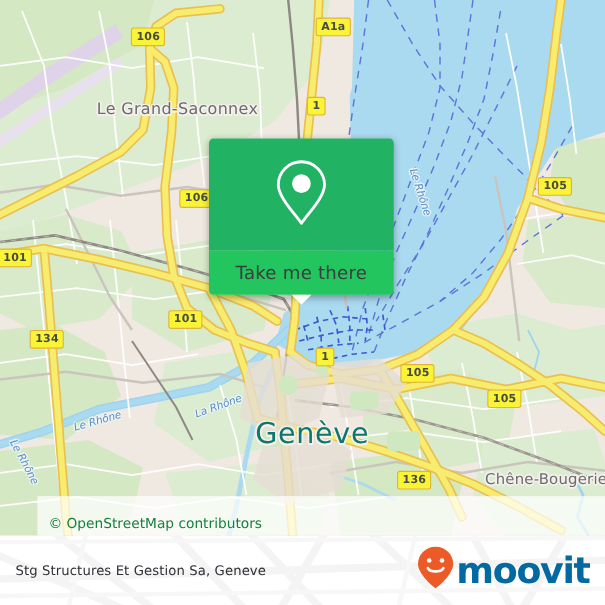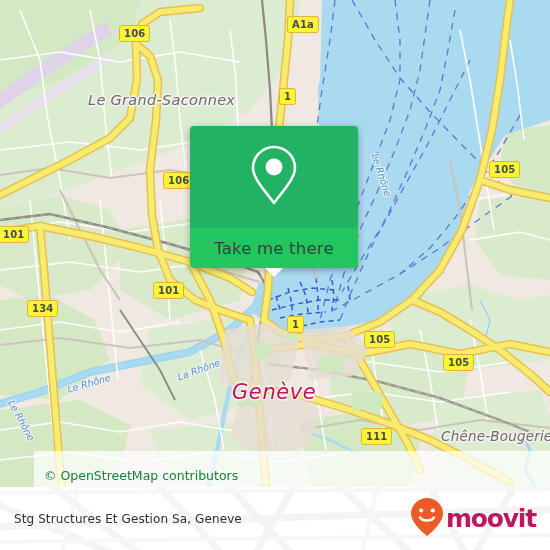--- a/index.html
+++ b/index.html
@@ -21,23 +21,22 @@
   
   .mlabel{
     position:absolute;
     color:#6b6b70;
     font-family:"DejaVu Sans", sans-serif;
     white-space:nowrap;
     text-shadow:
        1.6px 0 #f4f0ea, -1.6px 0 #f4f0ea, 0 1.6px #f4f0ea, 0 -1.6px #f4f0ea,
        1.1px 1.1px #f4f0ea, -1.1px 1.1px #f4f0ea, 1.1px -1.1px #f4f0ea, -1.1px -1.1px #f4f0ea;
     pointer-events:none;
-    font-style:italic;
-  }
-  .mlabel.city-big{font-size:21px;letter-spacing:.6px;color:#be185d;}
+  }
+  .mlabel.city-big{font-size:26px;letter-spacing:.6px;color:#0f766e;}
   .mlabel.city-mid{font-size:14.5px;letter-spacing:.3px;}
   .mlabel.city-sm{font-size:13.5px;letter-spacing:.2px;}
   .mlabel.river{
     font-size:9.5px;font-style:italic;color:#5a8fc0;
     text-shadow:
       1.4px 0 #eef5fb, -1.4px 0 #eef5fb, 0 1.4px #eef5fb, 0 -1.4px #eef5fb;
   }
 
   
   .shield{
@@ -113,21 +112,21 @@
     display:flex;align-items:center;
     color:#2f2f35;font-size:12px;letter-spacing:.1px;
     font-family:"DejaVu Sans", sans-serif;
     z-index:2;
   }
   .brand{
     position:absolute;right:14px;top:0;height:63px;
     display:flex;align-items:center;gap:2px;z-index:2;
   }
   .brand-word{
-    color:#be185d;font-size:25px;font-weight:bold;letter-spacing:-1.2px;
+    color:#0369a1;font-size:33px;font-weight:bold;letter-spacing:-1.2px;
     font-family:"DejaVu Sans", sans-serif;line-height:31px;
   }
 </style>
 </head>
 <body>
 
 <div id="root">
 
   <div class="map">
 
@@ -300,21 +299,21 @@
     <div class="shield" style="left:287px;top:16px;">A1a</div>
     <div class="shield" style="left:279px;top:88px;">1</div>
     <div class="shield" style="left:163px;top:172px;">106</div>
     <div class="shield" style="left:489px;top:161px;">105</div>
     <div class="shield" style="left:-2px;top:226px;">101</div>
     <div class="shield" style="left:153px;top:282px;">101</div>
     <div class="shield" style="left:27px;top:300px;">134</div>
     <div class="shield" style="left:287px;top:316px;">1</div>
     <div class="shield" style="left:364px;top:331px;">105</div>
     <div class="shield" style="left:443px;top:354px;">105</div>
-    <div class="shield" style="left:361px;top:428px;">111</div>
+    <div class="shield" style="left:361px;top:428px;">136</div>
 
     <div class="mlabel city-mid" style="left:88px;top:92px;">Le Grand-Saconnex</div>
     <div class="mlabel city-big" style="left:232px;top:380px;">Genève</div>
     <div class="mlabel city-sm" style="left:441px;top:428px;">Chêne-Bougeries</div>
 
     <div class="mlabel river" style="left:380px;top:152px;transform:rotate(72deg);transform-origin:left top;">Le Rhône</div>
     <div class="mlabel river" style="left:16px;top:398px;transform:rotate(62deg);transform-origin:left top;">Le Rhône</div>
     <div class="mlabel river" style="left:66px;top:384px;transform:rotate(-16deg);transform-origin:left top;">Le Rhône</div>
     <div class="mlabel river" style="left:176px;top:372px;transform:rotate(-20deg);transform-origin:left top;">La Rhône</div>
 

